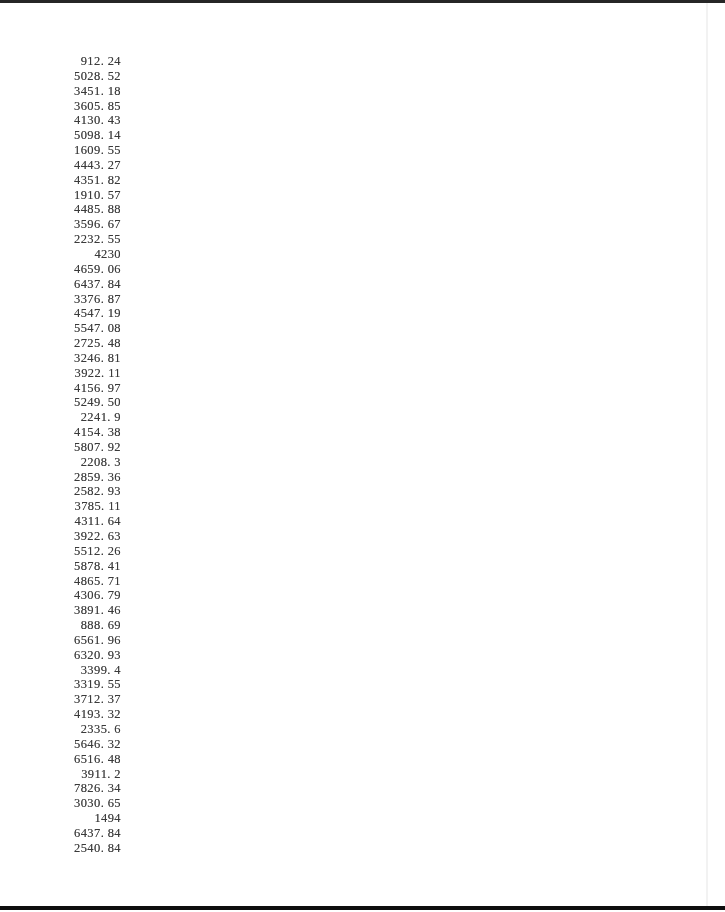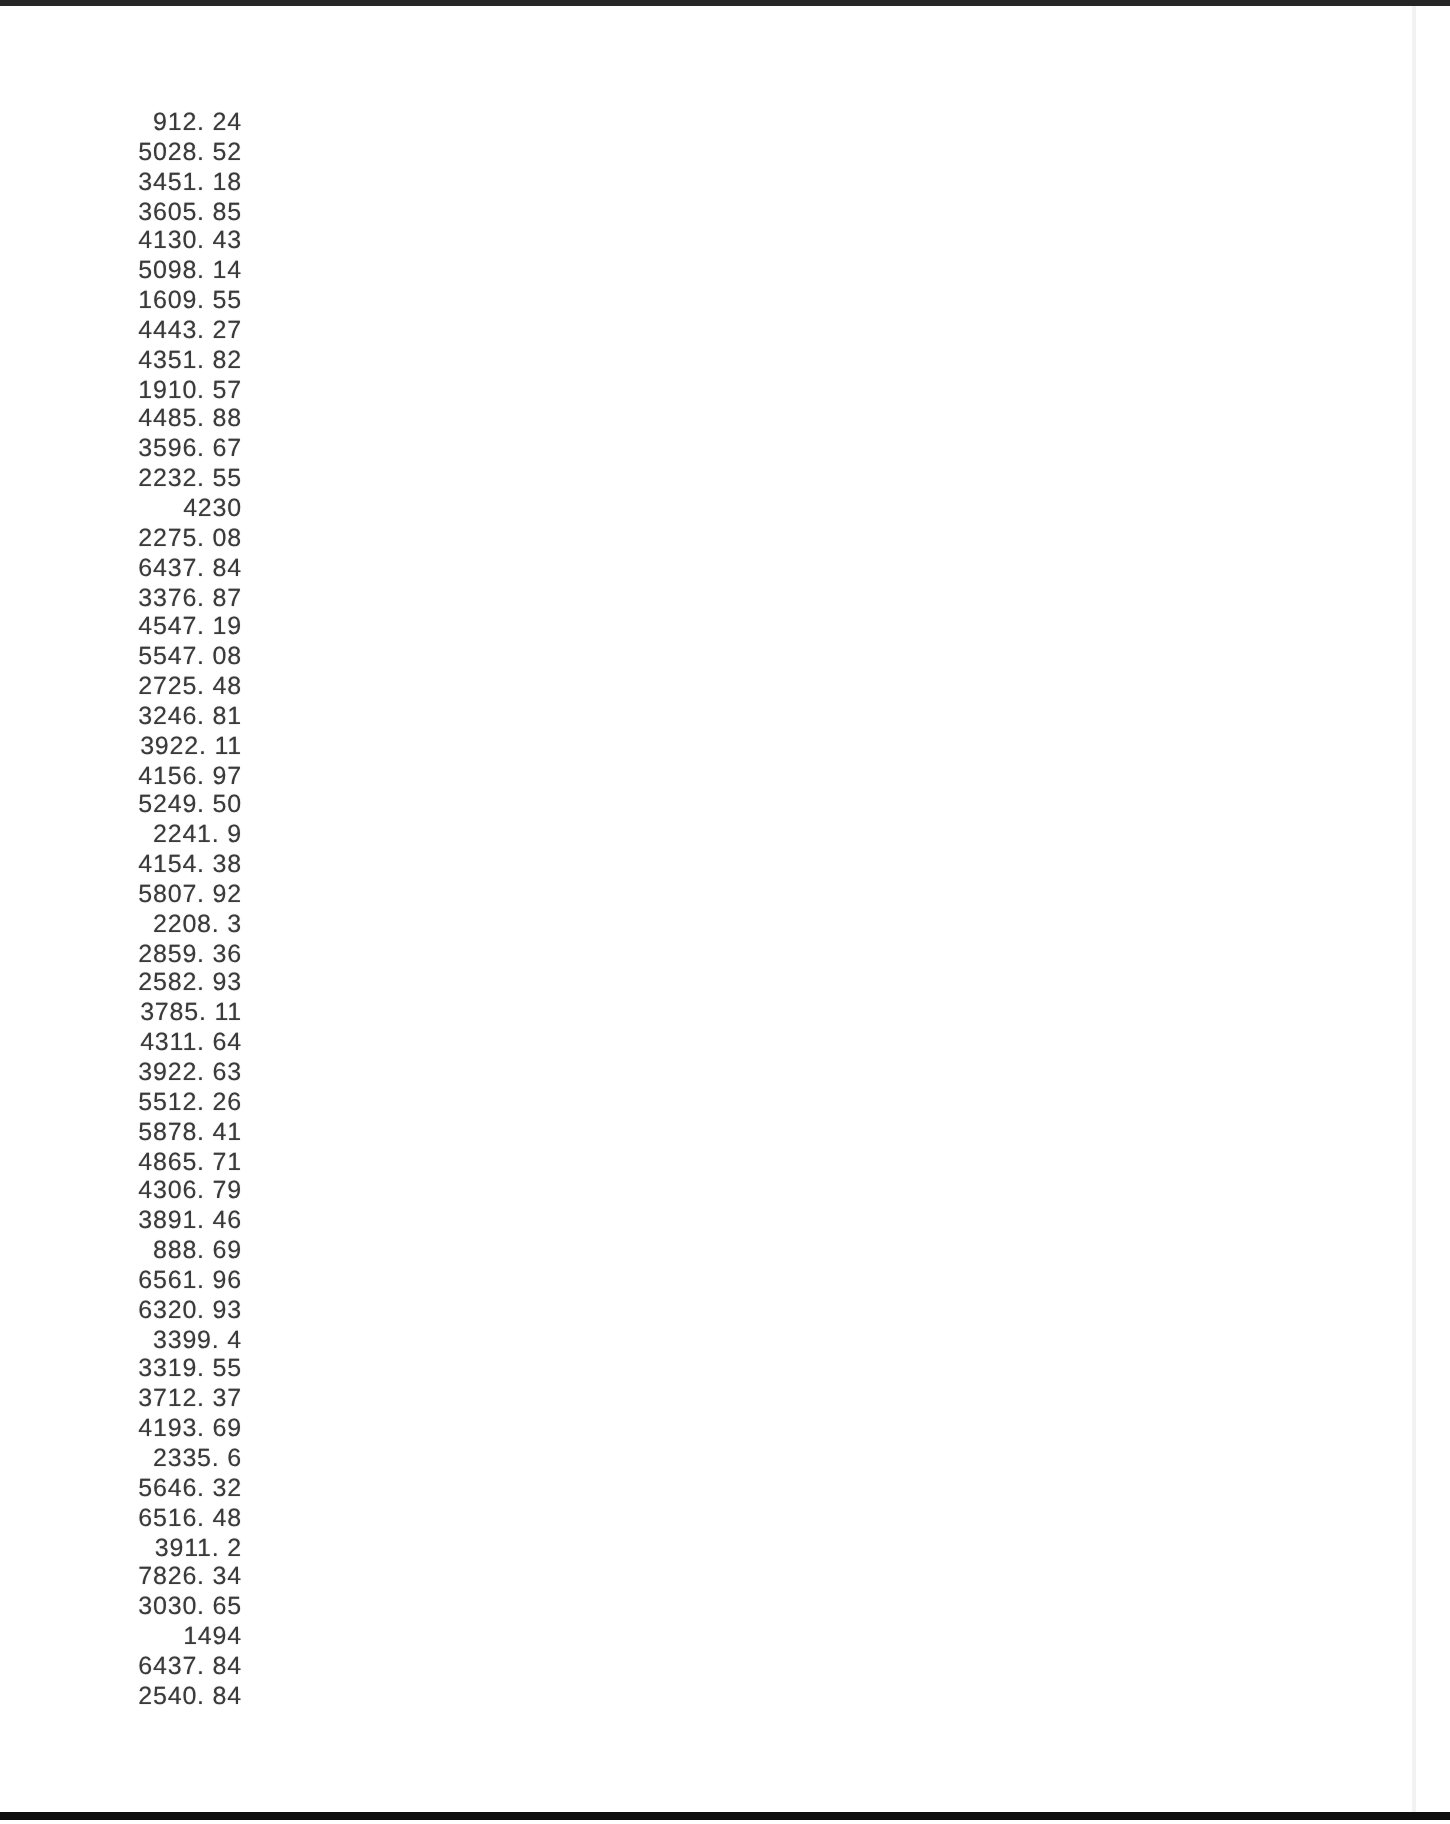--- a/index.html
+++ b/index.html
@@ -6,21 +6,21 @@
     margin: 0;
     padding: 0;
     background: #ffffff;
   }
   .page {
     position: relative;
     width: 725px;
     height: 912px;
     background: #ffffff;
     overflow: hidden;
-    font-family: Liberation Sans, sans-serif;
+    font-family: Liberation Serif, serif;
   }
   .top-bar {
     position: absolute;
     top: 0;
     left: 0;
     width: 725px;
     height: 3px;
     background: #262626;
   }
   .bottom-bar {
@@ -69,21 +69,21 @@
       <div class="number-row">4130. 43</div>
       <div class="number-row">5098. 14</div>
       <div class="number-row">1609. 55</div>
       <div class="number-row">4443. 27</div>
       <div class="number-row">4351. 82</div>
       <div class="number-row">1910. 57</div>
       <div class="number-row">4485. 88</div>
       <div class="number-row">3596. 67</div>
       <div class="number-row">2232. 55</div>
       <div class="number-row">4230</div>
-      <div class="number-row">2275. 08</div>
+      <div class="number-row">4659. 06</div>
       <div class="number-row">6437. 84</div>
       <div class="number-row">3376. 87</div>
       <div class="number-row">4547. 19</div>
       <div class="number-row">5547. 08</div>
       <div class="number-row">2725. 48</div>
       <div class="number-row">3246. 81</div>
       <div class="number-row">3922. 11</div>
       <div class="number-row">4156. 97</div>
       <div class="number-row">5249. 50</div>
       <div class="number-row">2241. 9</div>
@@ -99,21 +99,21 @@
       <div class="number-row">5878. 41</div>
       <div class="number-row">4865. 71</div>
       <div class="number-row">4306. 79</div>
       <div class="number-row">3891. 46</div>
       <div class="number-row">888. 69</div>
       <div class="number-row">6561. 96</div>
       <div class="number-row">6320. 93</div>
       <div class="number-row">3399. 4</div>
       <div class="number-row">3319. 55</div>
       <div class="number-row">3712. 37</div>
-      <div class="number-row">4193. 69</div>
+      <div class="number-row">4193. 32</div>
       <div class="number-row">2335. 6</div>
       <div class="number-row">5646. 32</div>
       <div class="number-row">6516. 48</div>
       <div class="number-row">3911. 2</div>
       <div class="number-row">7826. 34</div>
       <div class="number-row">3030. 65</div>
       <div class="number-row">1494</div>
       <div class="number-row">6437. 84</div>
       <div class="number-row">2540. 84</div>
     </div>

